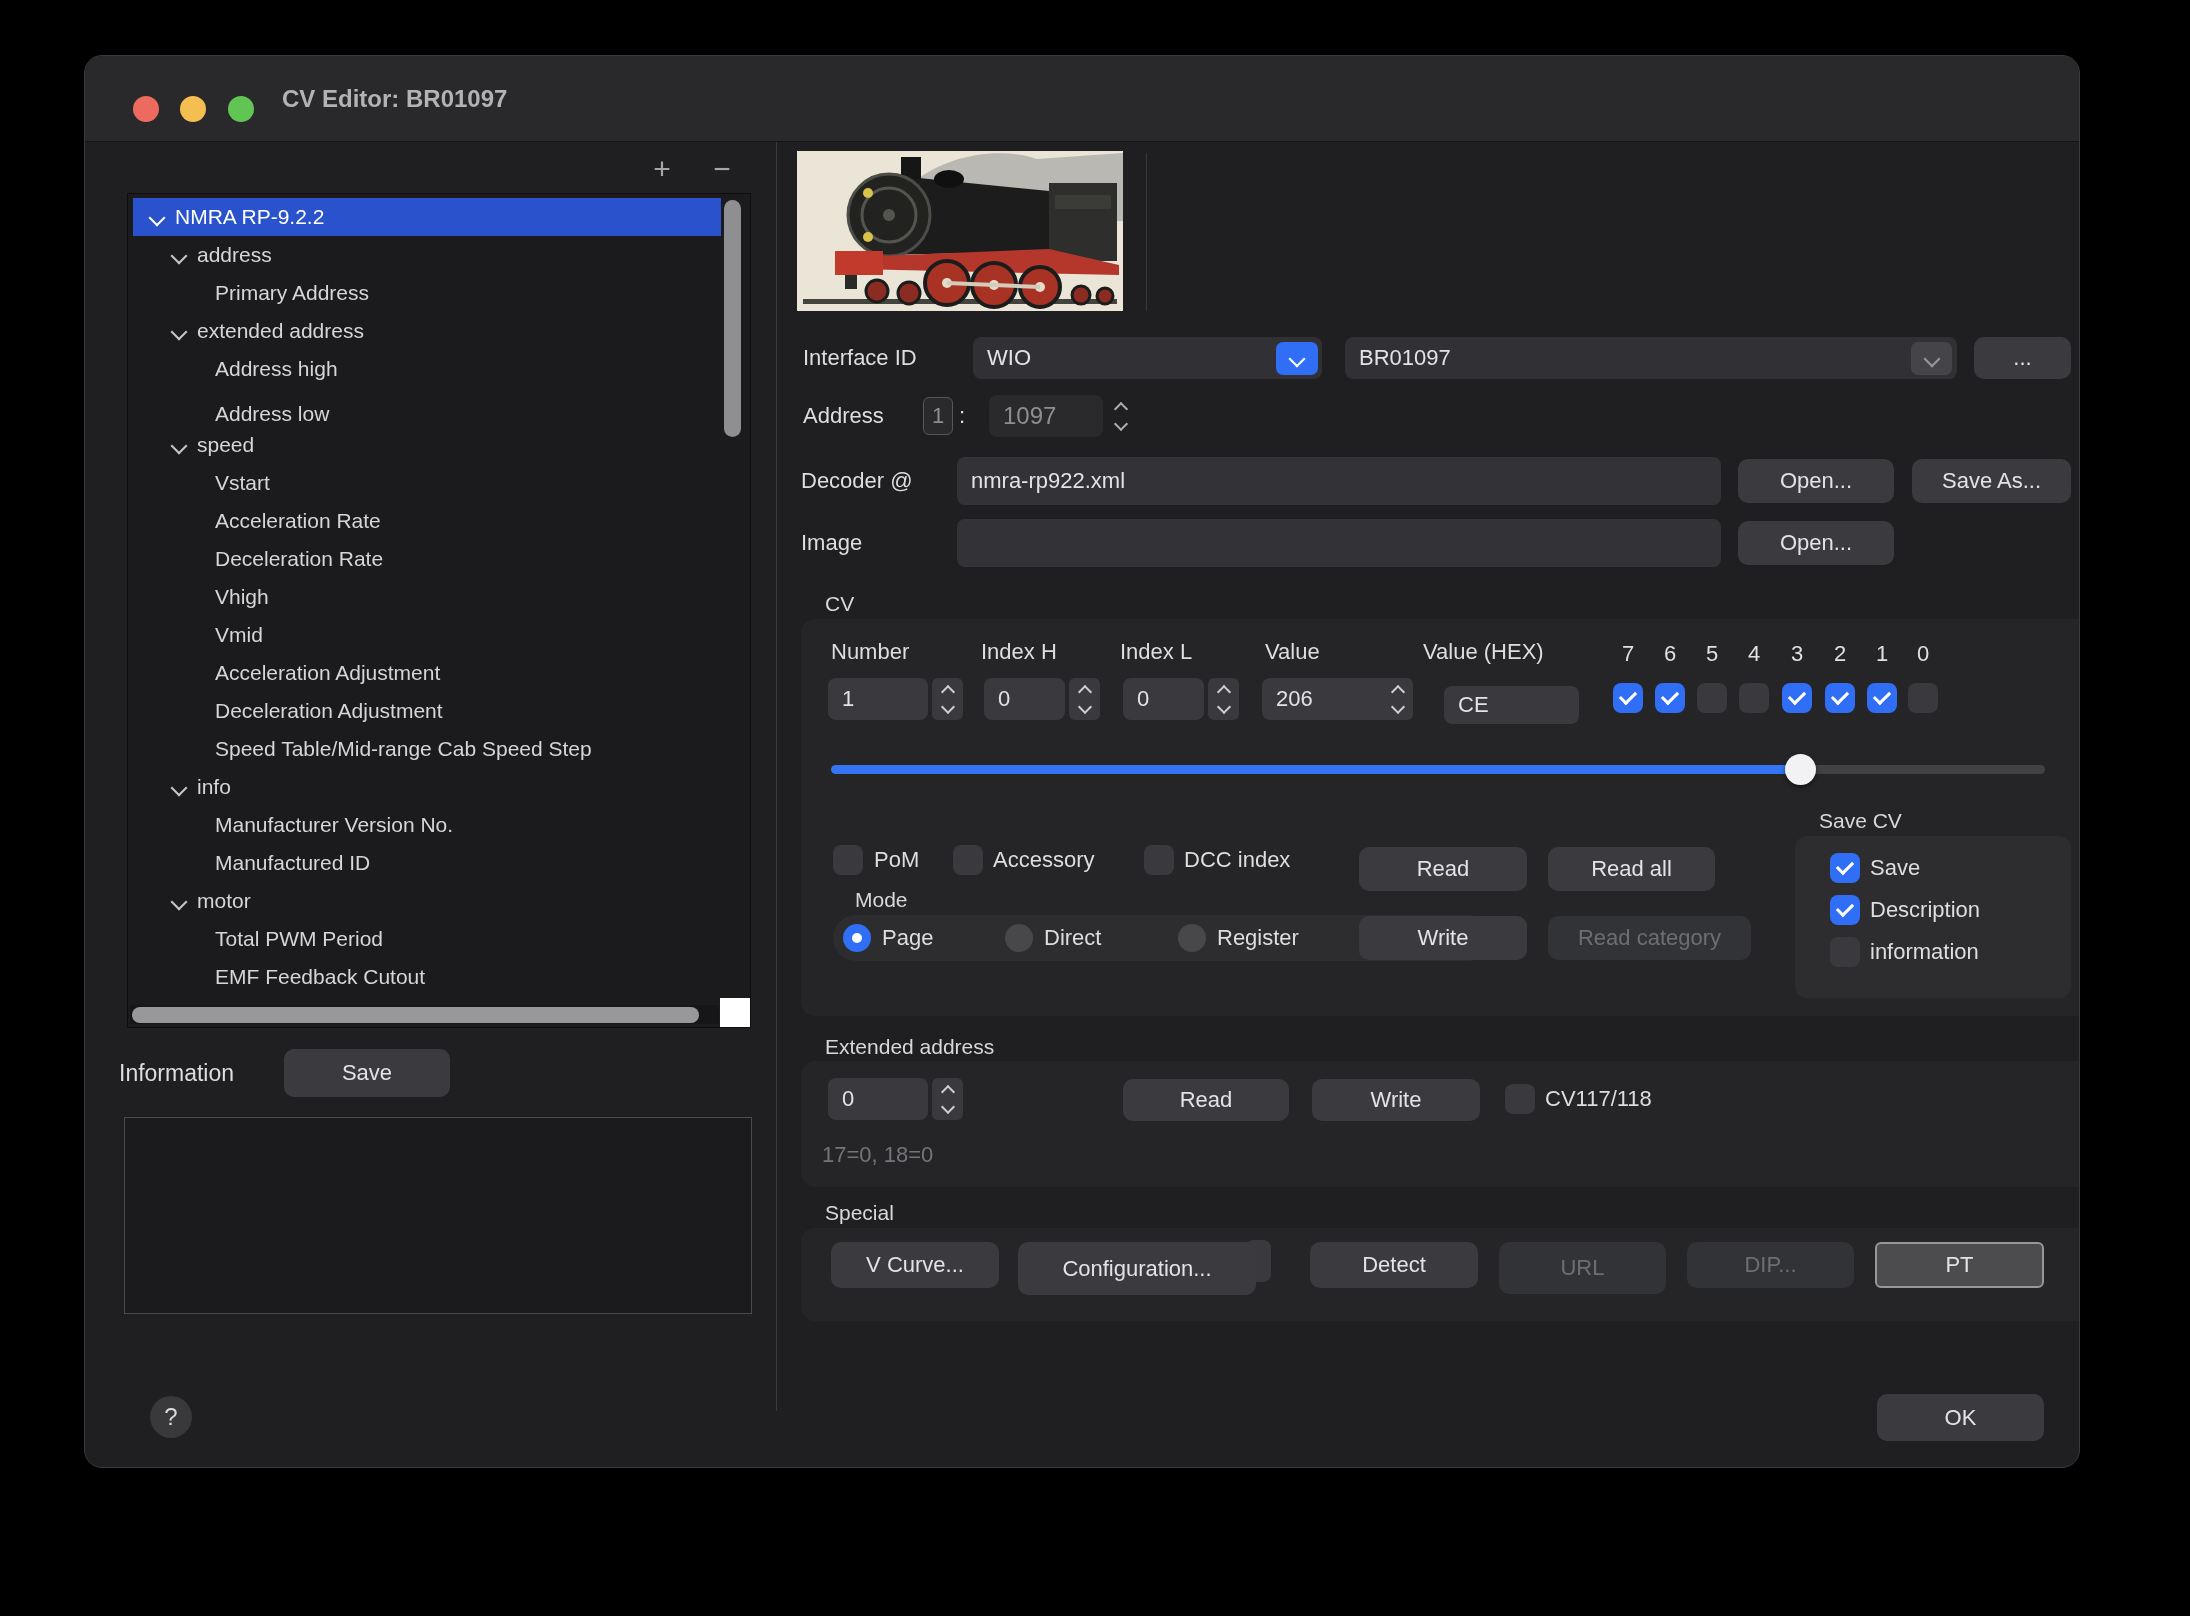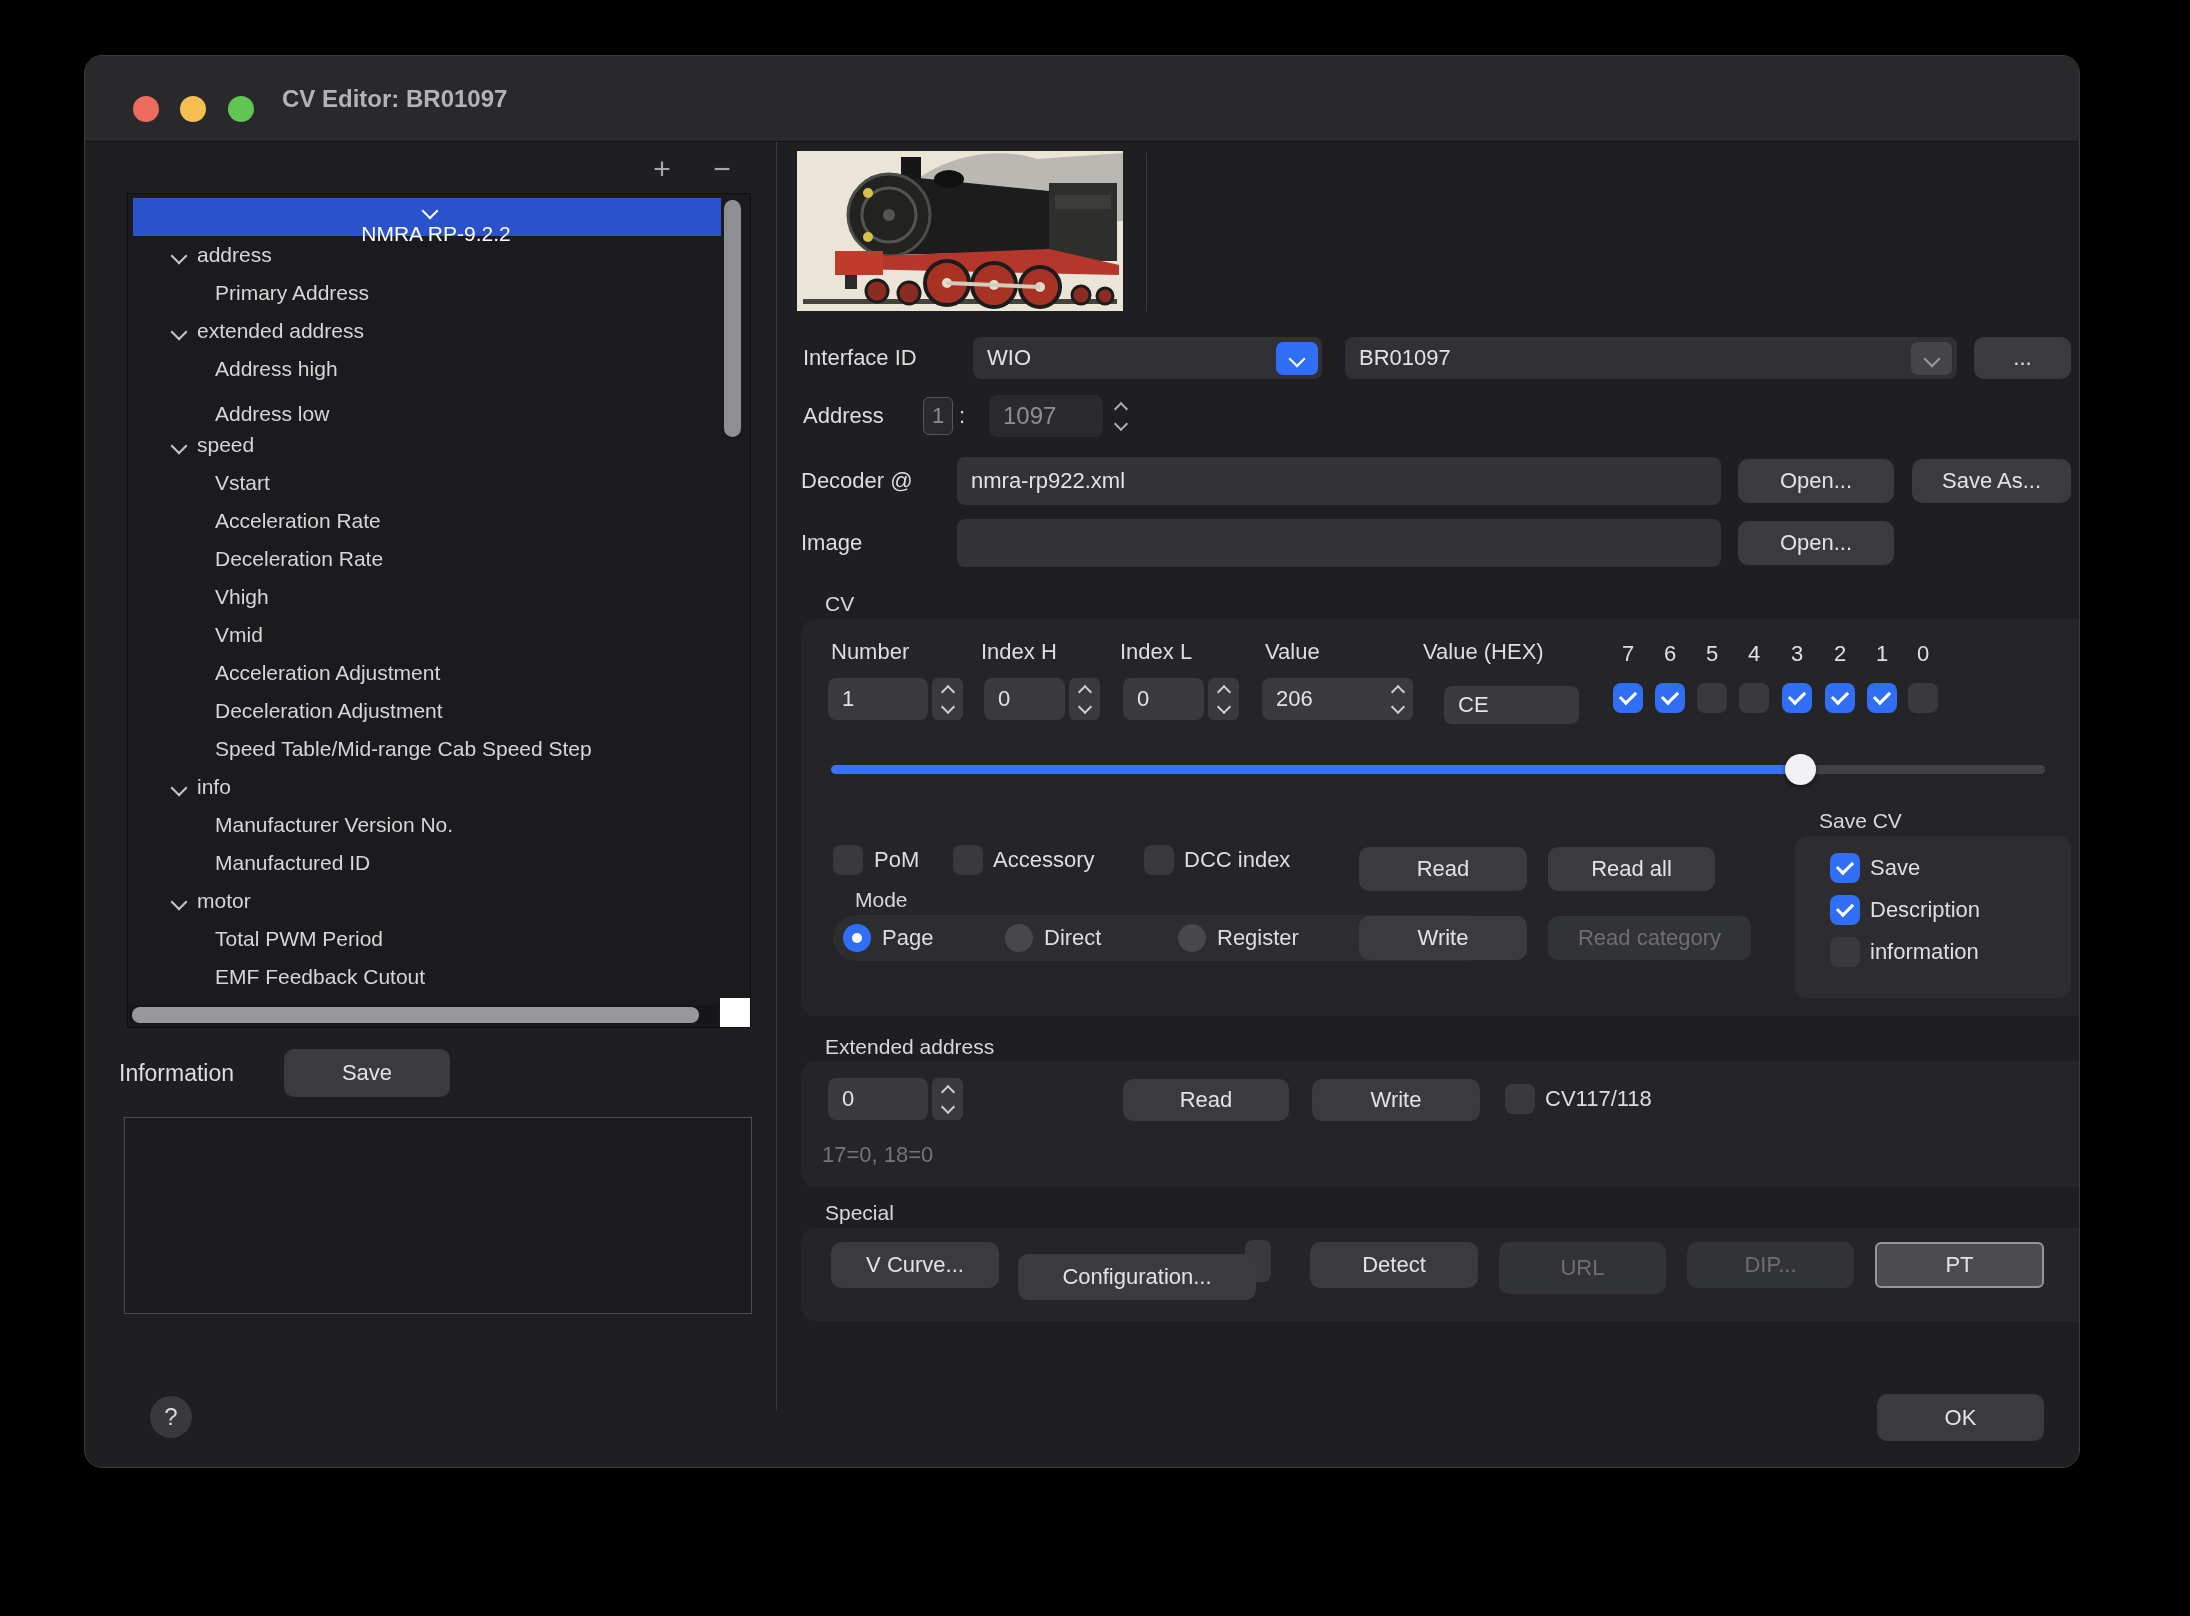--- a/index.html
+++ b/index.html
@@ -40,21 +40,21 @@
                transform:rotate(135deg);}
   .stepper .dn{width:8px;height:8px;border-left:2px solid currentColor;border-bottom:2px solid currentColor;
                transform:rotate(-45deg);}
   .stepper.bare{background:none;}
   .combobtn{position:absolute;border-radius:7px;display:flex;align-items:center;justify-content:center;}
   
   .treepanel{position:absolute;left:42px;top:137px;width:624px;height:835px;background:#1b1b1d;
              border:1px solid #0e0e10;box-sizing:border-box;}
   .trow{position:absolute;left:5px;width:588px;height:38px;display:flex;align-items:center;
         font-size:21px;color:#d6d6d8;box-sizing:border-box;}
-  .trow.sel{background:#2a52cc;color:#fff;flex-direction:column;}
+  .trow.sel{background:#2a52cc;color:#fff;}
   .trow .chev{margin-right:12px;flex:0 0 auto;color:#c6c6c9;}
   .trow.sel .chev{color:#fff;}
   .lvl0{padding-left:18px;} .lvl1{padding-left:40px;} .lvl2{padding-left:82px;}
   .treebtn{position:absolute;width:40px;height:40px;display:flex;align-items:center;justify-content:center;
            font-size:30px;color:#a6a6a9;}
   .vthumb{position:absolute;left:596px;top:6px;width:17px;height:237px;background:#8f8f92;border-radius:9px;}
   .htrack{position:absolute;left:2px;top:811px;width:589px;height:19px;background:#161618;}
   .hthumb{position:absolute;left:4px;top:813px;width:567px;height:16px;background:#98989b;border-radius:8px;}
   .corner{position:absolute;left:592px;top:804px;width:30px;height:29px;background:#ffffff;}
   .divider{position:absolute;left:691px;top:86px;width:1px;height:1269px;background:#3a3a3d;}
@@ -329,21 +329,21 @@
     <div class="btn" style="left:322px;top:18px;width:166px;height:42px;">Read</div>
     <div class="btn" style="left:511px;top:18px;width:168px;height:42px;">Write</div>
     <div class="cb" style="left:704px;top:23px;"></div>
     <div class="lbl" style="left:744px;top:17px;height:42px;">CV117/118</div>
   </div>
 
   <div class="groupname" style="left:740px;top:1136px;">Special</div>
   <div class="panel" style="left:716px;top:1172px;width:1354px;height:93px;">
     <div class="btn" style="left:30px;top:14px;width:168px;height:46px;">V Curve...</div>
     <div class="cb" style="left:444px;top:12px;width:26px;height:42px;"></div>
-    <div class="btn" style="left:217px;top:26px;width:238px;height:46px;">Configuration...</div>
+    <div class="btn" style="left:217px;top:14px;width:238px;height:53px;">Configuration...</div>
     <div class="btn" style="left:509px;top:14px;width:168px;height:46px;">Detect</div>
     <div class="btn disabled" style="left:698px;top:14px;width:167px;height:52px;">URL</div>
     <div class="btn disabled" style="left:886px;top:14px;width:167px;height:46px;">DIP...</div>
     <div class="btn highlight" style="left:1074px;top:14px;width:169px;height:46px;box-sizing:border-box;text-align:right;">PT</div>
   </div>
 
   <div class="helpbtn">?</div>
   <div class="btn" style="left:1792px;top:1338px;width:167px;height:47px;">OK</div>
 
 </div>

